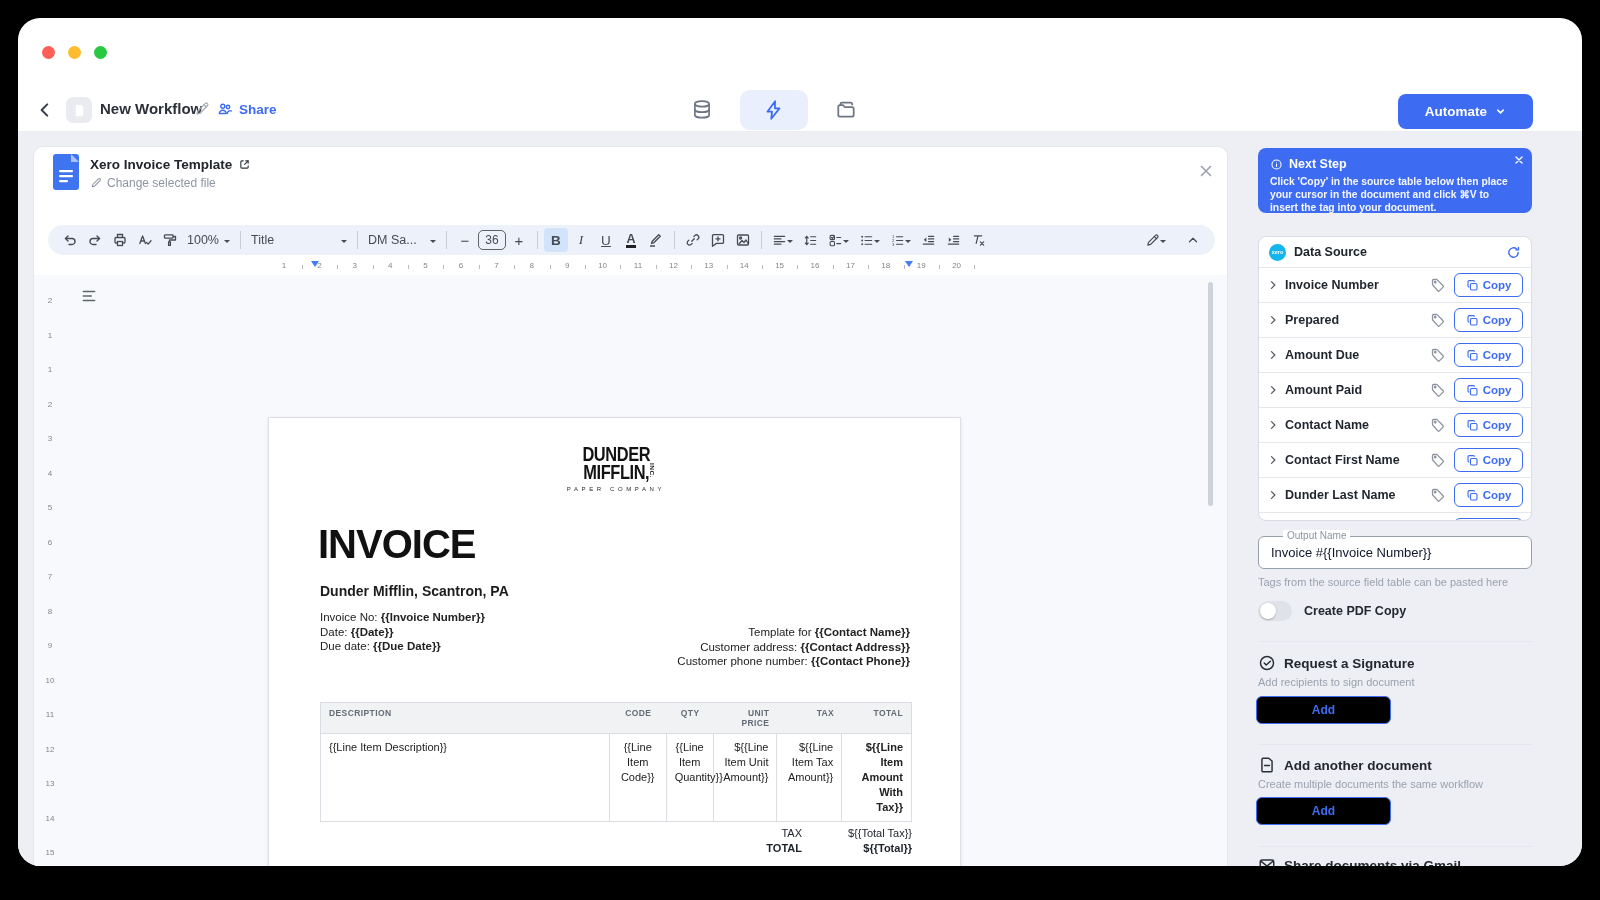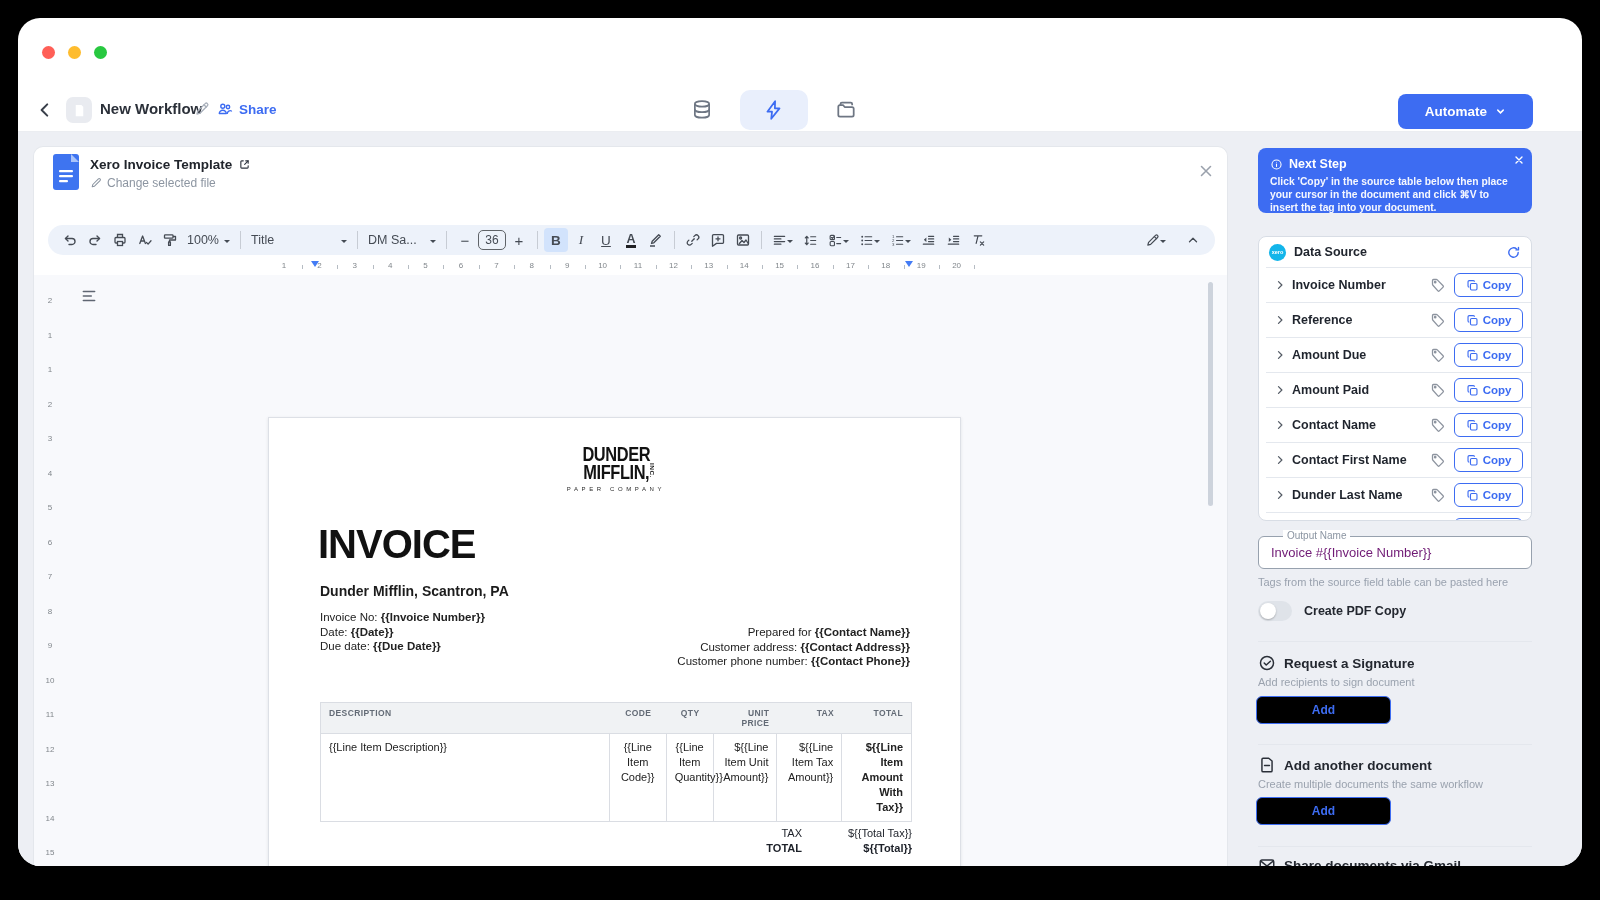--- a/index.html
+++ b/index.html
@@ -78,28 +78,28 @@
   .panel-el { position:absolute; }
   .nextstep { left:1240px; top:16px; width:274px; height:65px; background:#3d6cf2; border-radius:8px; padding:9px 12px; color:#fff; }
   .ns-title { display:flex; align-items:center; gap:6px; font-size:12.5px; font-weight:bold; }
   .ns-body { margin-top:4px; font-size:10.3px; line-height:13.2px; font-weight:bold; opacity:.95; width:250px; }
   .ns-close { position:absolute; top:6px; right:7px; width:12px; height:12px; color:#fff; cursor:pointer; }
   .dstable { left:1240px; top:104px; width:274px; height:285px; background:#fff; border:1px solid #d8dde5; border-radius:8px; overflow:hidden; }
   .ds-head { height:30px; display:flex; align-items:center; padding:12px 10px; gap:8px; }
   .ds-title { font-size:12.5px; font-weight:bold; color:#20252e; }
   .xero { width:17px; height:17px; border-radius:50%; background:#13b5ea; color:#fff; font-size:5.5px; font-weight:bold; display:flex; align-items:center; justify-content:center; }
   .refresh { margin-left:auto; width:15px; height:15px; color:#3d6cf2; cursor:pointer; }
-  .ds-row { position:relative; height:35px; border-top:1px solid #e4e8ee; display:flex; align-items:center; padding:0 8px; cursor:pointer;margin-left:7px; }
+  .ds-row { position:relative; height:35px; border-top:1px solid #e4e8ee; display:flex; align-items:center; padding:0 8px; cursor:pointer; }
   .ds-chev { width:12px; height:12px; color:#555c66; flex:none; }
   .ds-label { margin-left:6px; font-size:12.5px; font-weight:bold; color:#1f242d; }
   .tag-ic { margin-left:auto; width:16px; height:16px; color:#8d949f; flex:none; }
   .copy-btn { margin-left:8px; width:69px; height:24px; background:#fff; border:1.5px solid #3d6cf2; border-radius:6px; color:#3d6cf2; font-size:11.5px; font-weight:bold; display:flex; align-items:center; justify-content:center; gap:4px; cursor:pointer; font-family:inherit; flex:none; }
   .outname { left:1240px; top:404px; width:274px; height:33px; border:1.5px solid #97a1ae; border-radius:6px; background:#fff; }
   .outname .flabel { position:absolute; top:-7px; left:24px; background:#fff; padding:0 4px; font-size:10px; color:#8b95a2; }
-  .outname input { position:absolute; left:12px; top:0; width:250px; height:30px; border:none; outline:none; font-size:13px; color:#701a75; font-family:inherit; background:transparent; }
+  .outname input { position:absolute; left:12px; top:0; width:250px; height:30px; border:none; outline:none; font-size:13px; color:#0f172a; font-family:inherit; background:transparent; }
   .helper { left:1240px; top:444px; font-size:11px; color:#9aa2af; }
   .toggle-row { left:1240px; top:469px; display:flex; align-items:center; gap:12px; }
   .toggle { width:34px; height:20px; background:#dfe3e9; border-radius:10px; position:relative; cursor:pointer; }
   .knob { position:absolute; left:2px; top:2px; width:16px; height:16px; background:#fff; border-radius:50%; box-shadow:0 1px 2px rgba(0,0,0,.25); }
   .toggle-label { font-size:12.5px; font-weight:bold; color:#23272f; }
   .pdiv { left:1240px; width:274px; height:1px; background:#e4e7ed; }
   .sec-head { display:flex; align-items:center; gap:8px; color:#23272f; }
   .sec-ic { width:18px; height:18px; color:#2a2f38; }
   .sec-title { font-size:13.5px; font-weight:bold; }
   .sec-sub { font-size:11px; color:#9aa2ae; }
@@ -427,21 +427,21 @@
             <div class="logo-sub">PAPER COMPANY</div>
           </div>
           <div class="inv-title">INVOICE</div>
           <div class="inv-company">Dunder Mifflin, Scantron, PA</div>
           <div class="meta meta-left">
             <div><span>Invoice No: </span><b>{{Invoice Number}}</b></div>
             <div><span>Date: </span><b>{{Date}}</b></div>
             <div><span>Due date: </span><b>{{Due Date}}</b></div>
           </div>
           <div class="meta meta-right">
-            <div><span>Prepared for </span><b>{{Contact Name}}</b></div>
+            <div><span>Template for </span><b>{{Contact Name}}</b></div>
             <div><span>Customer address: </span><b>{{Contact Address}}</b></div>
             <div><span>Customer phone number: </span><b>{{Contact Phone}}</b></div>
           </div>
           <div class="itable">
             <div class="hrow">
               <span class="hcell c0">DESCRIPTION</span>
               <span class="hcell c1">CODE</span>
               <span class="hcell c2">QTY</span>
               <span class="hcell c3">UNIT PRICE</span>
               <span class="hcell c4">TAX</span>
@@ -544,21 +544,21 @@
             </svg>
             <span>Copy</span>
           </button>
       </div>
       <div class="ds-row">
         <span class="ds-chev">
             <svg viewBox="0 0 16 16" width="12" height="12" fill="none" stroke="currentColor" stroke-width="1.7" stroke-linecap="round" stroke-linejoin="round">
               <path d="M6 3.5 L10.5 8 L6 12.5"></path>
             </svg>
           </span>
-        <span class="ds-label">Reference</span>
+        <span class="ds-label">Prepared</span>
         <span class="tag-ic">
             <svg viewBox="0 0 16 16" width="16" height="16" fill="none" stroke="currentColor" stroke-width="1.3" stroke-linejoin="round">
               <path d="M2.5 6.3 V3.5 a1 1 0 0 1 1 -1 h2.8 a1.4 1.4 0 0 1 1 .4 l5.8 5.8 a1 1 0 0 1 0 1.4 l-3.8 3.8 a1 1 0 0 1 -1.4 0 L2.9 8.3 a1.4 1.4 0 0 1 -.4 -1z"></path>
               <circle cx="5.2" cy="5.2" r="0.7"></circle>
             </svg>
           </span>
         <button class="copy-btn">
             <svg viewBox="0 0 16 16" width="13" height="13" fill="none" stroke="currentColor" stroke-width="1.4" stroke-linejoin="round">
               <rect x="5.5" y="5.5" width="8" height="8" rx="1.5"></rect>
               <path d="M10.5 3.5 a1.5 1.5 0 0 0 -1.5 -1.5 h-5 a1.5 1.5 0 0 0 -1.5 1.5 v5 a1.5 1.5 0 0 0 1.5 1.5"></path>

